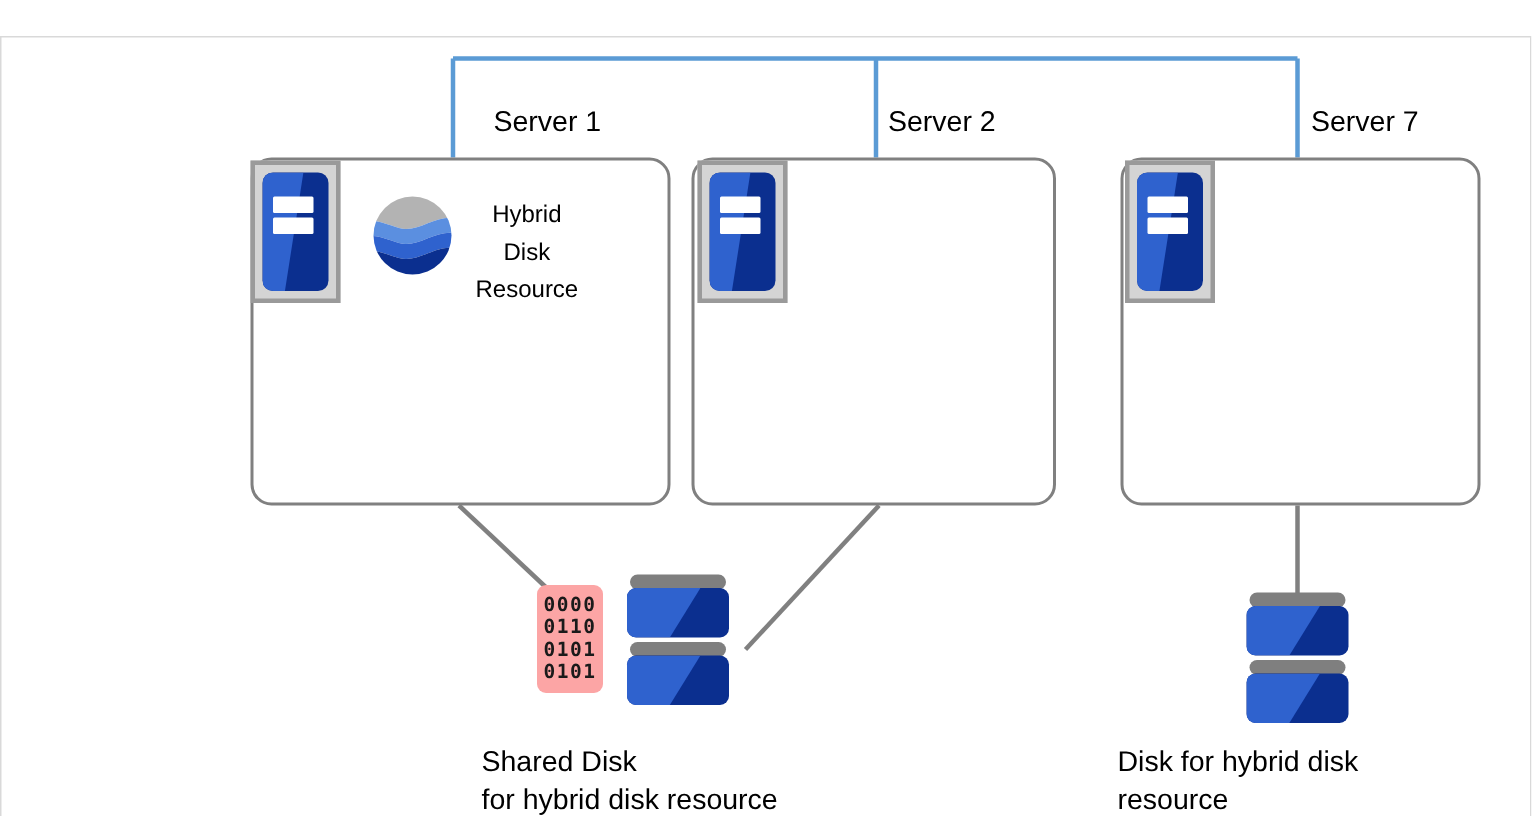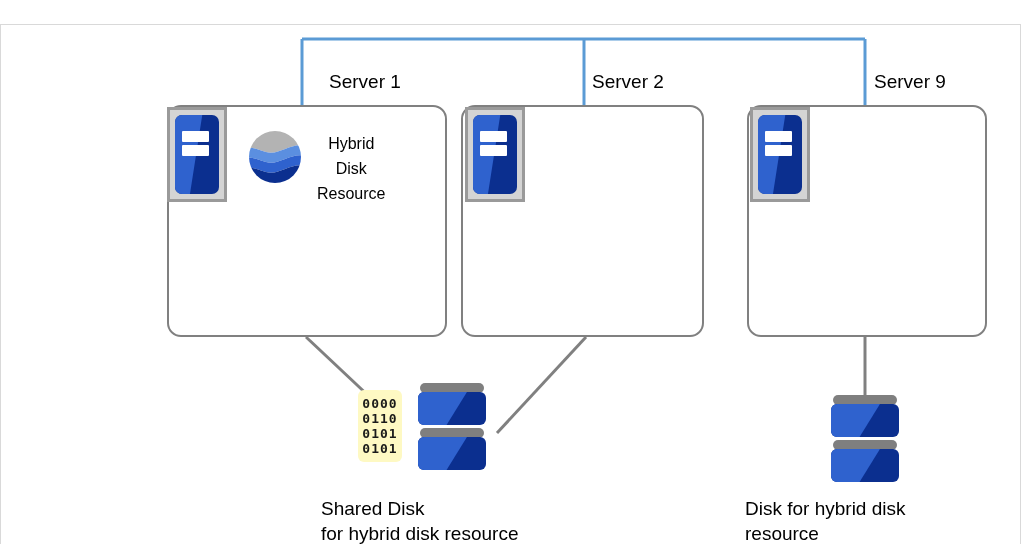--- a/index.html
+++ b/index.html
@@ -134,21 +134,21 @@
   .disk-stack .p1 { top: 0; }
   .disk-stack .s1 { top: 9px; }
   .disk-stack .p2 { top: 45px; }
   .disk-stack .s2 { top: 54px; }
 
   
   .binary-block {
     position: absolute;
     width: 44px;
     height: 72px;
-    background: #fef9c3;
+    background: #fca5a5;
     border-radius: 6px;
     display: flex;
     flex-direction: column;
     align-items: center;
     justify-content: center;
     font-family: "DejaVu Sans Mono", monospace;
     font-size: 13px;
     font-weight: bold;
     color: #1a1a1a;
     letter-spacing: 1px;
@@ -228,21 +228,21 @@
 
   <div class="server-box" style="left:460px; top:80px; width:243px; height:232px;"></div>
 
   <div class="machine-icon" style="left:464px; top:82px;">
     <div class="body">
       <div class="bar b1"></div>
       <div class="bar b2"></div>
     </div>
   </div>
 
-  <div class="server-label" style="left:873px; top:47px;">Server 9</div>
+  <div class="server-label" style="left:873px; top:47px;">Server 7</div>
 
   <div class="server-box" style="left:746px; top:80px; width:240px; height:232px;"></div>
 
   <div class="machine-icon" style="left:749px; top:82px;">
     <div class="body">
       <div class="bar b1"></div>
       <div class="bar b2"></div>
     </div>
   </div>
 

